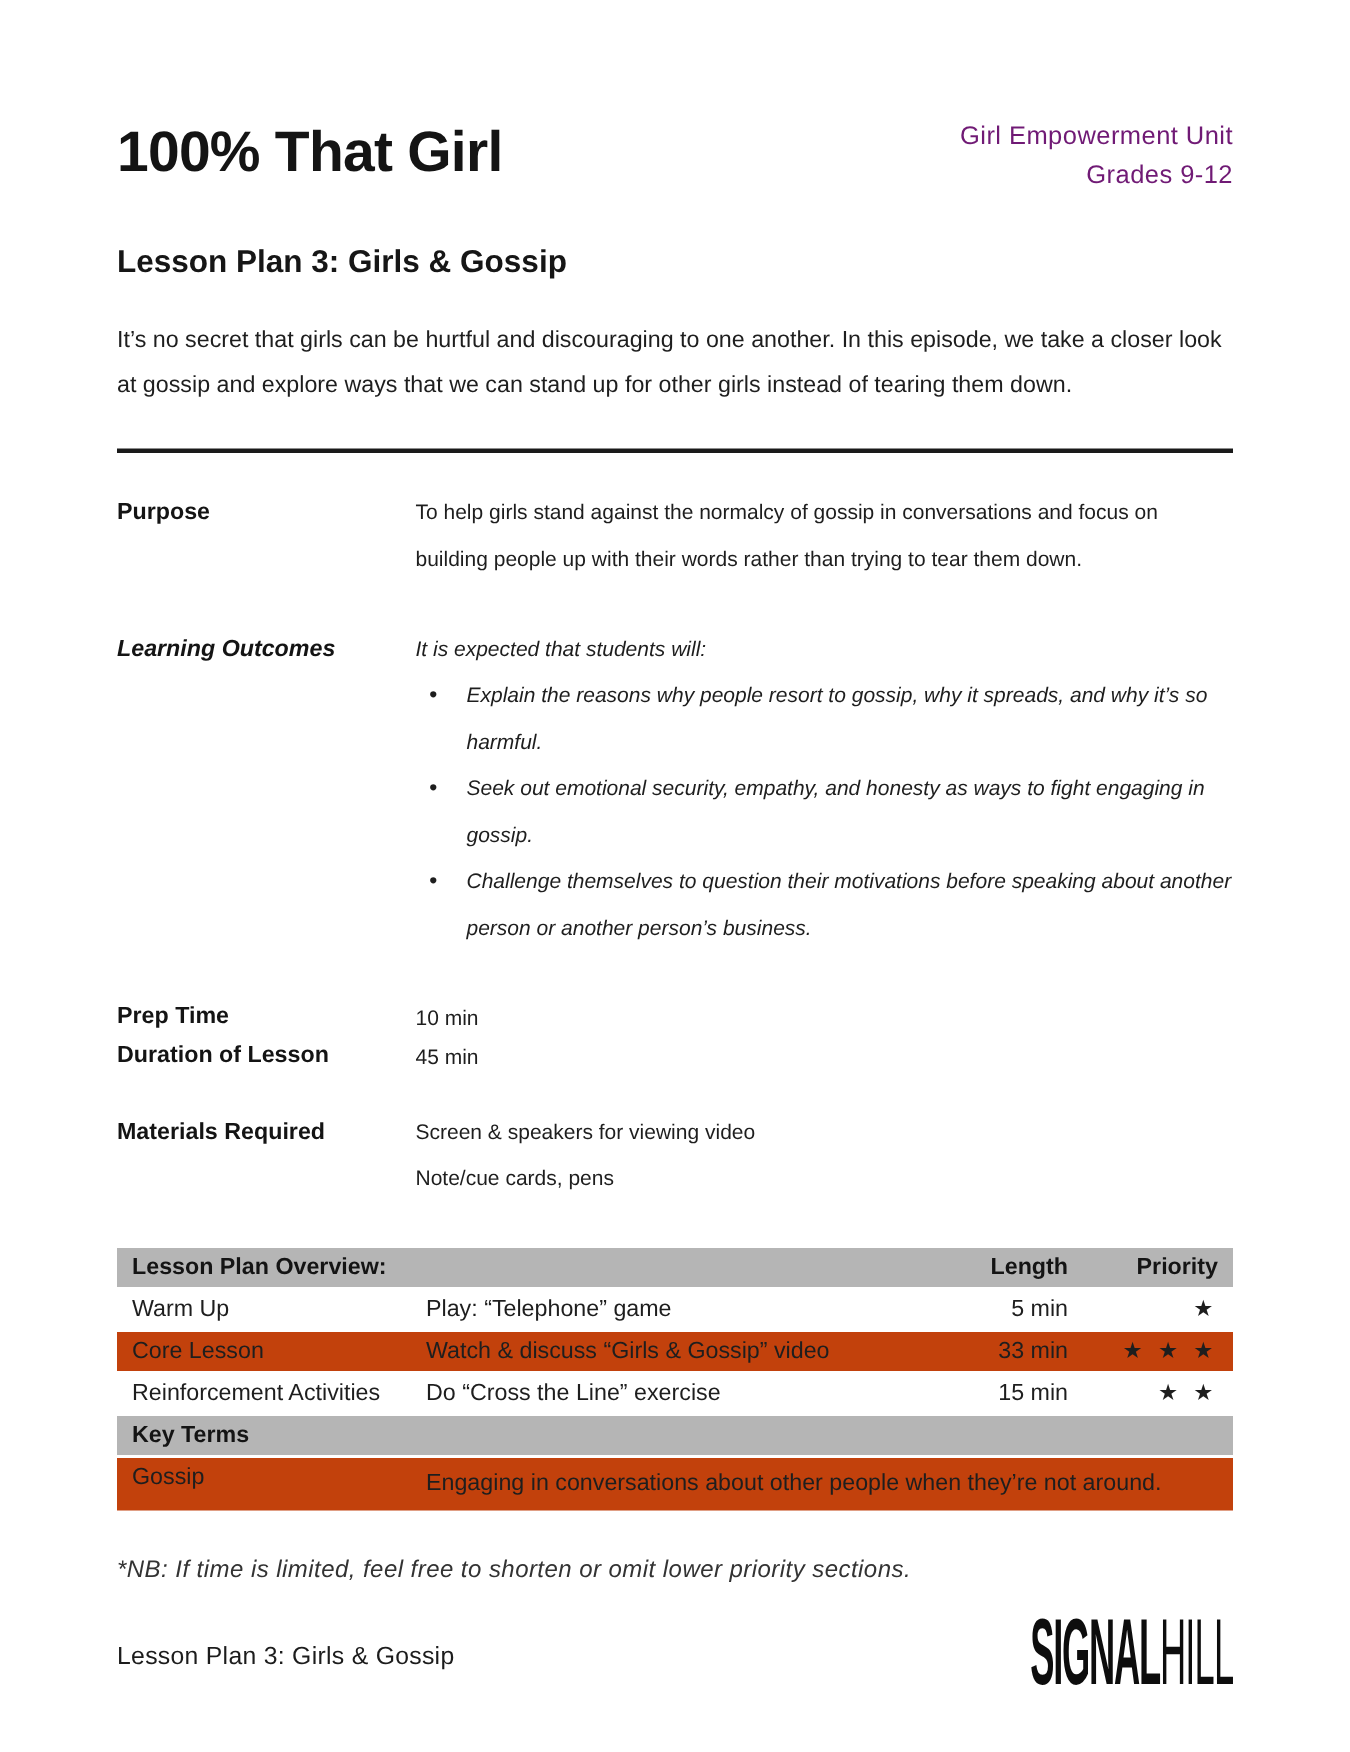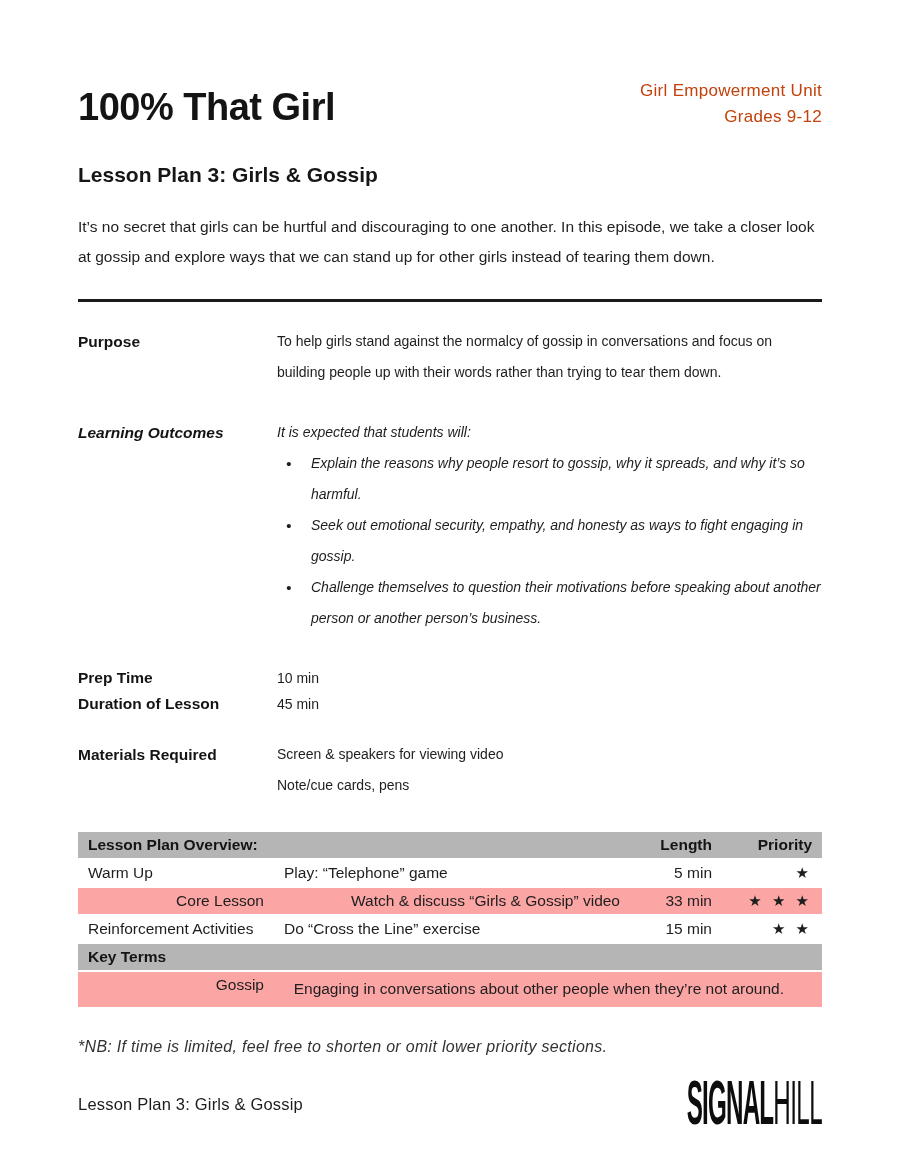--- a/index.html
+++ b/index.html
@@ -12,33 +12,33 @@
     overflow: hidden;
   }
   .page {
     position: relative;
     width: 900px; height: 1168px;
     background: #ffffff;
   }
   .content { padding: 74px 78px 0 78px; }
 
   
-  .masthead { display: flex; justify-content: space-between; align-items: flex-end; }
+  .masthead { display: flex; justify-content: space-between; align-items: center; }
   .doc-title {
     font-size: 38px;
     font-weight: 800;
     letter-spacing: -0.5px;
     line-height: 46px;
     color: #141414;
   }
   .unit-block {
     text-align: right;
     font-size: 17px;
     font-weight: 300;
-    color: #c2410c;
+    color: #701a75;
     line-height: 26px;
     letter-spacing: 0.3px;
     padding-top: 4px;
   }
 
   .lesson-heading {
     margin-top: 33px;
     font-size: 21px;
     font-weight: 700;
     color: #161616;
@@ -83,21 +83,21 @@
   
   table.overview {
     margin-top: 29px;
     width: 100%;
     border-collapse: separate;
     border-spacing: 0 2px;
     font-size: 15.5px;
   }
   table.overview td { padding: 2px 10px 3px 10px; vertical-align: top; line-height: 21px; }
   tr.head-row td { background: #b5b5b5; font-weight: 700; color: #141414; }
-  tr.alt-row td { background: #fca5a5; text-align: right; }
+  tr.alt-row td { background: #c2410c; }
   td.num { text-align: right; white-space: nowrap; }
   td.stars-cell {
     text-align: right;
     white-space: nowrap;
     letter-spacing: 3px;
     padding-right: 6px;
     font-size: 15px;
   }
   td.def-cell div { max-width: 500px; line-height: 30px; }
   td.term-cell { line-height: 30px; }

